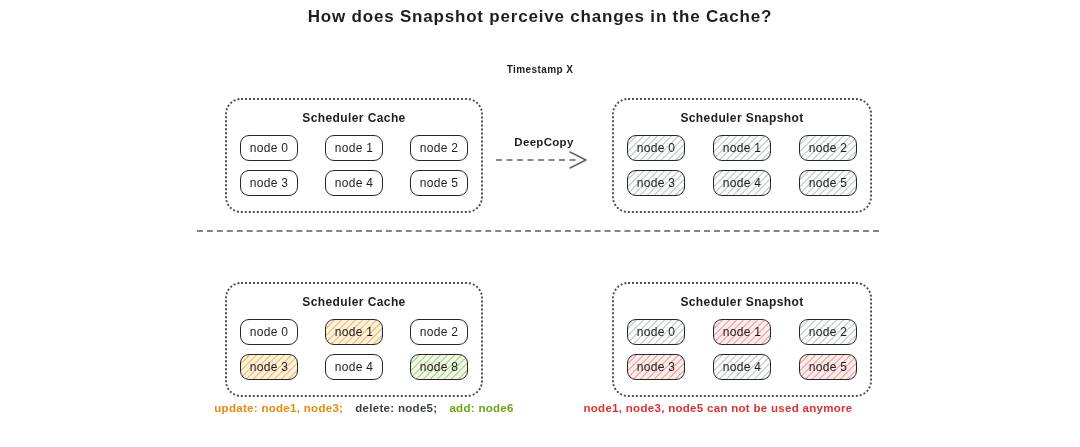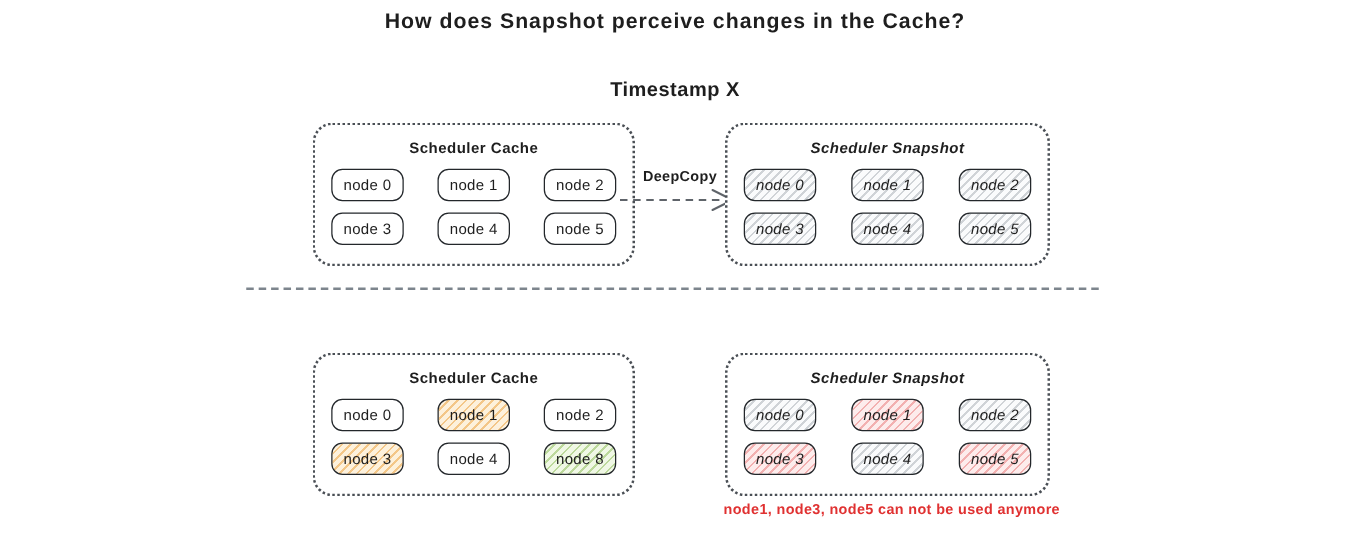--- a/index.html
+++ b/index.html
@@ -5,32 +5,32 @@
   html,body{margin:0;padding:0;background:#fff;}
   body{font-family:"Liberation Sans","DejaVu Sans",sans-serif;color:#1e1e1e;}
   .stage{position:relative;width:1080px;height:447px;background:#ffffff;overflow:hidden;margin:0 auto;}
 
   .diagram-title{
     position:absolute;left:0;top:7px;width:1080px;text-align:center;
     font-size:17px;font-weight:700;letter-spacing:0.8px;color:#1e1e1e;
   }
   .timestamp{
     position:absolute;left:0;width:1080px;text-align:center;
-    font-size:16px;font-weight:700;letter-spacing:0.4px;color:#1e1e1e;
+    font-size:10px;font-weight:700;letter-spacing:0.4px;color:#1e1e1e;
   }
   .ts1{top:64px;}
   .ts2{top:245px;}
 
   .groupbox{
     position:absolute;height:115px;
     border:2px dotted #4a4f55;border-radius:16px;
     box-sizing:border-box;background:#fff;
   }
-  .boxA{left:250px;width:258px;}
-  .boxB{left:580px;width:260px;font-style:italic;}
+  .boxA{left:225px;width:258px;}
+  .boxB{left:612px;width:260px;}
   .row1{top:98px;}
   .row2{top:282px;}
 
   .groupbox .box-title{
     margin-top:10px;text-align:center;font-size:12px;font-weight:700;
     letter-spacing:0.4px;color:#1e1e1e;line-height:16px;
   }
   .node-row{
     display:flex;justify-content:space-between;
     padding:0 13px;margin-top:9px;
@@ -72,21 +72,21 @@
   .divider{
     position:absolute;left:197px;top:230px;width:682px;height:0;
     border-top:2px dashed #7d858d;
   }
 
   .caption{
     position:absolute;top:402px;display:flex;justify-content:center;gap:12px;
     font-size:11.5px;font-weight:700;letter-spacing:0.3px;white-space:nowrap;
   }
   .capA{left:235px;width:258px;}
-  .capB{left:588px;width:260px;justify-content:flex-end;}
+  .capB{left:588px;width:260px;}
   .tone-orange{color:#e8890c;}
   .tone-dark{color:#3b4045;}
   .tone-green{color:#6aa412;}
   .tone-red{color:#e03131;}
 </style>
 </head>
 <body>
 
 <div class="stage">
 
@@ -155,18 +155,23 @@
       <div class="node fill-red">node 1</div>
       <div class="node fill-gray">node 2</div>
     </div>
     <div class="node-row">
       <div class="node fill-red">node 3</div>
       <div class="node fill-gray">node 4</div>
       <div class="node fill-red">node 5</div>
     </div>
   </div>
 
+  <div class="caption capA">
+    <span class="tone-orange">update: node1, node3;</span>
+    <span class="tone-dark">delete: node5;</span>
+    <span class="tone-green">add: node6</span>
+  </div>
 
   <div class="caption capB">
     <span class="tone-red">node1, node3, node5 can not be used anymore</span>
   </div>
 
 </div>
 
 </body></html>

